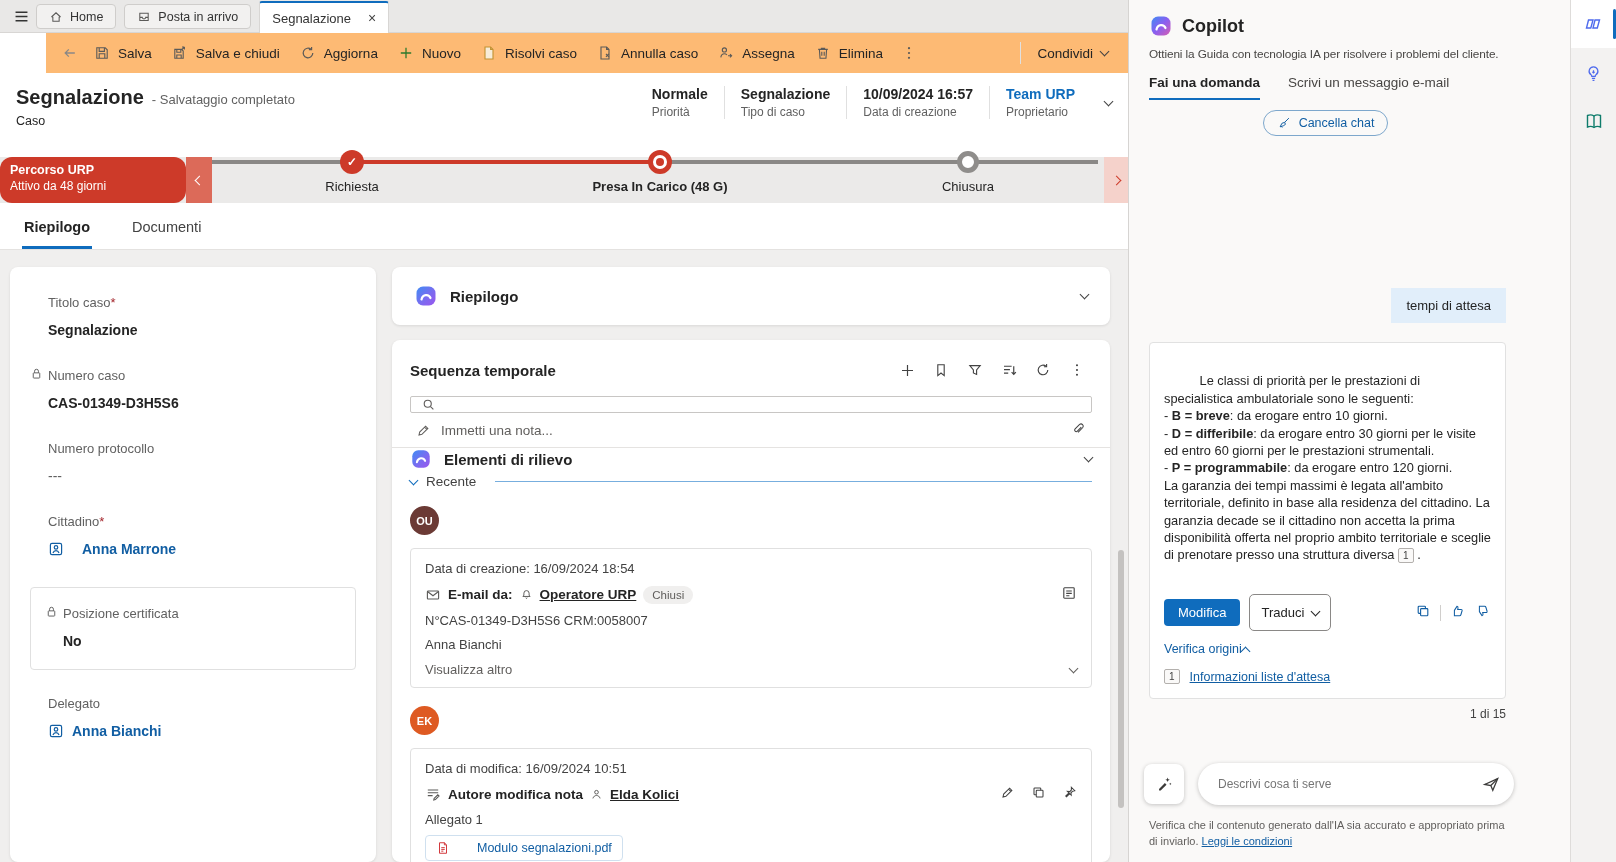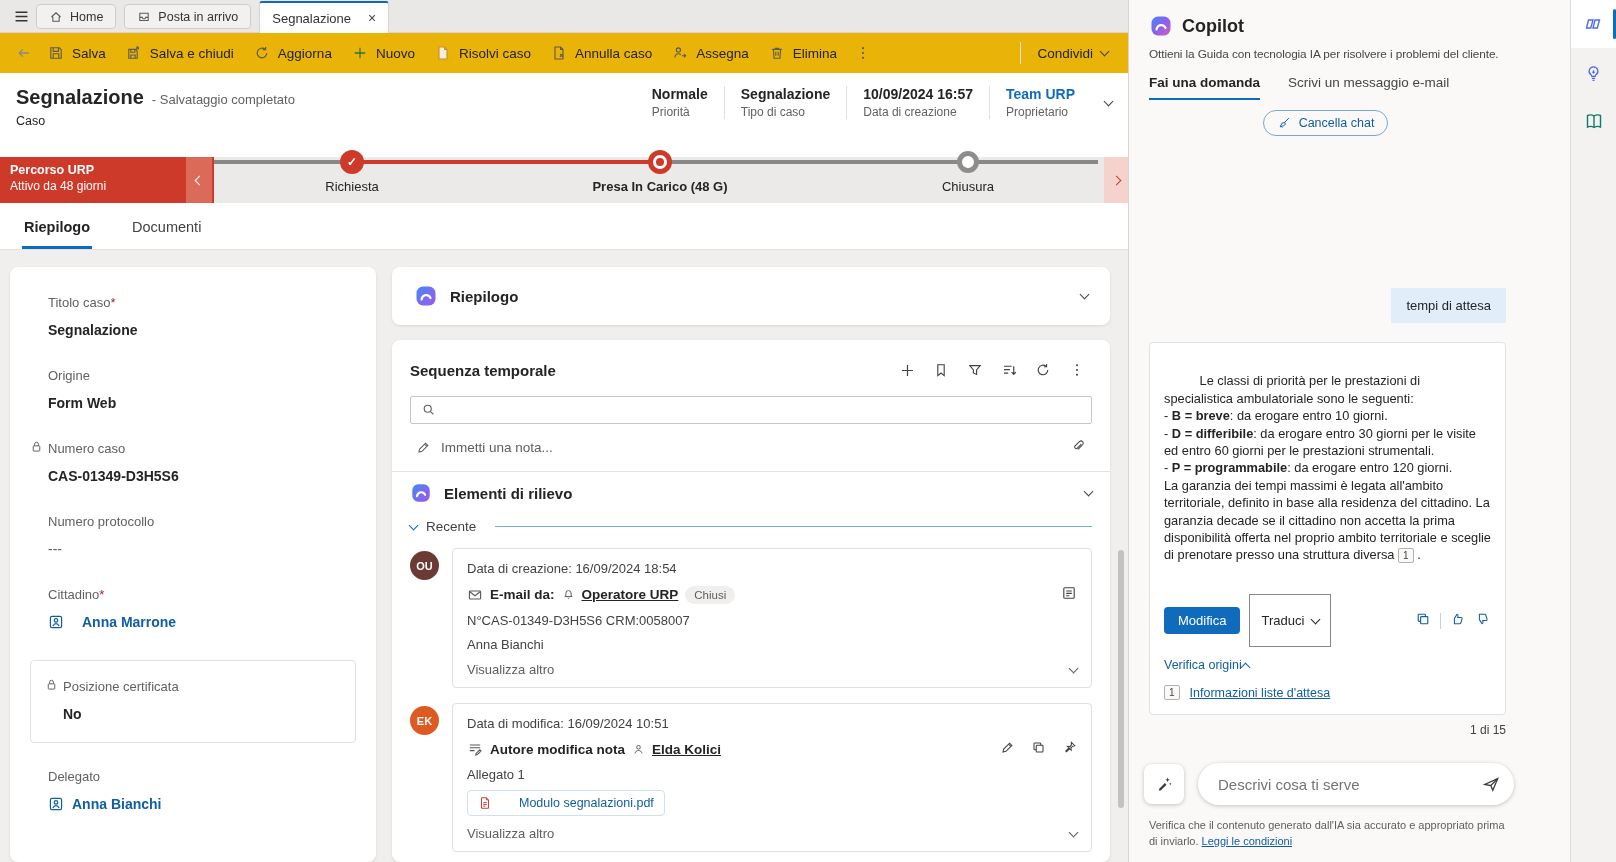--- a/index.html
+++ b/index.html
@@ -13,21 +13,21 @@
   .main{position:absolute;left:0;top:0;width:1128px;height:862px;display:flex;flex-direction:column;background:#fff;}
 
   
   .tabstrip{height:33px;background:#e9e8e7;border-bottom:1px solid #d8d6d4;display:flex;align-items:flex-end;padding-left:6px;flex:none;}
   .hamb{width:30px;height:30px;margin-bottom:1px;display:flex;align-items:center;justify-content:center;color:#333;}
   .ttab{display:flex;align-items:center;gap:7px;padding:0 12px;height:25px;margin:0 8px 3px 0;border:1px solid #cfcdcb;border-radius:4px;background:#f2f1f0;font-size:12.5px;color:#333;white-space:nowrap;}
   .ttab.active{height:32px;margin-bottom:-1px;background:#fff;border:1px solid #d8d6d4;border-bottom:none;border-top:2px solid var(--accent-blue);border-radius:3px 3px 0 0;font-size:13px;}
   .ttab .x{margin-left:10px;color:#444;font-size:14px;line-height:1;}
 
   
-  .cmdbar{height:40px;background:#eab308;display:flex;align-items:center;padding:0 10px;flex:none;font-size:13.5px;color:#242424;}
+  .cmdbar{height:40px;background:#fdba74;display:flex;align-items:center;padding:0 10px;flex:none;font-size:13.5px;color:#242424;margin-left:46px;}
   .cbtn{display:flex;align-items:center;gap:8px;padding:7px 10px;border-radius:4px;white-space:nowrap;cursor:default;}
   .cbtn svg{flex:none;}
   .icn{color:#5b5a58;}
   .vdiv{width:1px;height:22px;background:#e0e0e0;margin:0 6px;flex:none;}
   .spacer{flex:1;}
 
   
   .rheader{height:76px;background:#fff;display:flex;align-items:flex-start;padding:13px 14px 0 16px;flex:none;}
   .rh-title-row{display:flex;align-items:baseline;gap:8px;}
   .rh-title{font-size:20px;font-weight:700;color:#242424;}
@@ -44,21 +44,21 @@
   
   .chev{display:inline-block;width:7px;height:7px;border-right:1.6px solid currentColor;border-bottom:1.6px solid currentColor;}
   .chev.down{transform:rotate(45deg);margin-top:-3px;}
   .chev.up{transform:rotate(-135deg);margin-top:4px;}
   .chev.left{transform:rotate(135deg);}
   .chev.right{transform:rotate(-45deg);}
 
   
   .bpf{height:56px;position:relative;background:#fff;flex:none;}
   .bpf-strip{position:absolute;left:0;right:0;top:8px;bottom:2px;background:#ebeae9;}
-  .bpf-label{position:absolute;left:0;top:8px;bottom:2px;width:214px;background:var(--bpf-red);color:#fff;padding:6px 10px;}
+  .bpf-label{position:absolute;left:0;top:8px;bottom:2px;width:186px;background:var(--bpf-red);color:#fff;padding:6px 10px;border-radius:12px;}
   .bpf-name{font-size:12.5px;font-weight:700;}
   .bpf-sub{font-size:12px;margin-top:2px;}
   .bpf-lchev{position:absolute;left:186px;top:8px;bottom:2px;width:26px;background:var(--bpf-red-light);display:flex;align-items:center;justify-content:center;color:#fff;}
   .bpf-rchev{position:absolute;right:0;top:8px;bottom:2px;width:24px;background:var(--bpf-chev-bg);display:flex;align-items:center;justify-content:center;color:var(--bpf-red);}
   .bpf-line{position:absolute;top:11px;height:4px;}
   .bpf-line.red{background:var(--bpf-red);}
   .bpf-line.gray{background:#8a8886;}
   .stage-dot{position:absolute;transform:translate(-50%,-50%);top:13px;border-radius:50%;background:#fff;}
   .dot-done{width:24px;height:24px;background:var(--bpf-red);color:#fff;display:flex;align-items:center;justify-content:center;font-size:12px;font-weight:700;}
   .dot-current{width:24px;height:24px;border:5px solid var(--bpf-red);display:flex;align-items:center;justify-content:center;}
@@ -96,21 +96,21 @@
   .tl-icons{margin-left:auto;display:flex;align-items:center;gap:4px;}
   .tico{width:30px;height:28px;display:flex;align-items:center;justify-content:center;color:#424242;border-radius:3px;}
   .tl-search{margin-top:12px;height:32px;border:1px solid #c8c6c4;border-radius:2px;display:flex;align-items:center;gap:9px;padding:0 10px;color:#605e5c;}
   .tl-search input{border:none;outline:none;flex:1;font-size:13.5px;font-family:inherit;color:#323130;background:transparent;}
   .tl-note{margin-top:8px;height:36px;display:flex;align-items:center;gap:10px;padding:0 6px;color:#605e5c;font-size:13.5px;}
   .tl-div{margin:8px -18px 0;border-top:1px solid #e5e3e1;}
   .tl-highlights{height:50px;display:flex;align-items:center;gap:12px;}
   .tl-recent{margin-top:4px;display:flex;align-items:center;gap:9px;color:#424242;font-size:13.5px;}
   .tl-recent .rule{flex:1;height:1px;background:#77aede;margin-left:10px;}
   .entries{margin-top:14px;display:flex;flex-direction:column;gap:15px;}
-  .entry{display:flex;gap:13px;}
+  .entry{display:flex;gap:13px;flex-direction:column;}
   .avatar{width:29px;height:29px;border-radius:50%;color:#fff;font-size:11px;font-weight:700;display:flex;align-items:center;justify-content:center;flex:none;margin-top:3px;}
   .av-ou{background:var(--avatar-ou);}
   .av-ek{background:var(--avatar-ek);}
   .ecard{flex:1;border:1px solid #e0e0e0;border-radius:4px;padding:12px 14px 10px;font-size:13px;color:#424242;}
   .e-row{display:flex;align-items:center;gap:7px;margin-top:9px;}
   .e-kind{font-weight:700;color:#242424;font-size:13.5px;}
   .e-actor{font-weight:700;color:#242424;text-decoration:underline;font-size:13.5px;}
   .pill{background:#f0efee;border-radius:10px;padding:3px 9px;font-size:11.5px;color:#5f5d5b;}
   .e-body{margin-top:9px;}
   .e-more{display:flex;align-items:center;margin-top:10px;color:#605e5c;}
@@ -129,32 +129,32 @@
   .cp-tab.active{color:#242424;font-weight:700;border-bottom-color:var(--accent-blue);}
   .cp-clear-wrap{display:flex;justify-content:center;padding-right:48px;margin-top:10px;}
   .cp-clear{display:flex;align-items:center;gap:8px;border:1px solid #7da7cc;border-radius:14px;padding:5px 13px;color:var(--link-blue);font-size:12.5px;background:#faf9f8;}
   .cp-chat{flex:1;padding:0 64px 0 20px;display:flex;flex-direction:column;overflow:hidden;}
   .bubble{align-self:flex-end;margin-top:152px;background:var(--user-bubble);border-radius:0;padding:10px 15px;font-size:13px;color:#242424;}
   .resp-card{margin-top:19px;background:#fff;border:1px solid #e1e1e1;border-radius:4px;padding:12px 14px 14px;}
   .resp-text{font-size:12.8px;line-height:1.36;color:#242424;white-space:pre-wrap;}
   .cite-box{display:inline-block;border:1px solid #b3b0ad;border-radius:2px;background:#faf9f8;font-size:10px;line-height:13px;padding:0 4px;color:#424242;white-space:normal;}
   .resp-actions{margin-top:13px;display:flex;align-items:center;gap:9px;}
   .btn-primary{background:var(--accent-blue);color:#fff;border:none;border-radius:4px;padding:6px 14px;font-size:13px;font-family:inherit;}
-  .btn-outline{display:flex;align-items:center;gap:8px;background:#fff;color:#242424;border:1px solid #8a8886;border-radius:0;padding:18px 11px;font-size:13px;}
+  .btn-outline{display:flex;align-items:center;gap:8px;background:#fff;color:#242424;border:1px solid #8a8886;border-radius:5px;padding:10px 11px;font-size:13px;}
   .resp-icons{margin-left:auto;display:flex;align-items:center;gap:9px;color:var(--link-blue);}
   .resp-icons .sep{width:1px;height:16px;background:#d0cecc;}
   .resp-note{margin-top:13px;font-size:12px;color:#605e5c;line-height:1.35;}
   .verify{margin-top:11px;display:flex;align-items:center;color:var(--link-blue);font-size:12.5px;}
   .citation{margin-top:13px;display:flex;align-items:center;gap:10px;}
   .citation a{color:var(--link-blue);font-size:12.5px;}
   .pager{margin-top:8px;text-align:right;font-size:12px;color:#424242;}
   .cp-input-row{margin:14px 56px 0 15px;display:flex;align-items:center;gap:14px;}
   .prompt-btn{width:40px;height:40px;background:#fff;border-radius:8px;box-shadow:0 1px 4px rgba(0,0,0,.22);display:flex;align-items:center;justify-content:center;flex:none;}
   .cp-input{flex:1;height:42px;background:#fff;border-radius:21px;box-shadow:0 1px 4px rgba(0,0,0,.22);display:flex;align-items:center;padding:0 14px 0 20px;gap:8px;}
-  .cp-input input{border:none;outline:none;flex:1;font-size:15px;font-family:inherit;color:#323130;background:transparent;}
+  .cp-input input{border:none;outline:none;flex:1;font-size:12px;font-family:inherit;color:#323130;background:transparent;}
   .cp-footer{margin:13px 56px 0 20px;font-size:11px;color:#605e5c;line-height:1.45;}
   .cp-footer a{color:var(--link-blue);}
 
   
   .rail{position:absolute;left:1570px;top:0;width:46px;height:862px;background:#f3f2f1;border-left:1px solid #dedcda;}
   .rail-item{height:48px;display:flex;align-items:center;justify-content:center;position:relative;}
   .rail-item.active{background:#fff;}
   .rail-item.active::after{content:"";position:absolute;right:0;top:9px;bottom:9px;width:3px;border-radius:2px;background:var(--accent-blue);}
   a{text-decoration:underline;}
 </style>
@@ -319,24 +319,20 @@
       <div class="ftab active">Riepilogo</div>
       <div class="ftab">Documenti</div>
     </div>
 
     <div class="content">
 
       <div class="card left-card">
         <div class="fld">
           <div class="fld-label"><span>Titolo caso</span><span class="req">*</span></div>
           <div class="fld-val">Segnalazione</div>
-        </div>
-        <div class="fld">
-          <div class="fld-label">Origine</div>
-          <div class="fld-val">Form Web</div>
         </div>
         <div class="fld">
           <svg class="fld-lock" width="13" height="13" viewBox="0 0 20 20" fill="none" stroke="currentColor" stroke-width="1.5">
               <rect x="5" y="9" width="10" height="8" rx="1"></rect>
               <path d="M7 9V6.5a3 3 0 0 1 6 0V9"></path>
             </svg>
           <div class="fld-label">Numero caso</div>
           <div class="fld-val">CAS-01349-D3H5S6</div>
         </div>
         <div class="fld">

